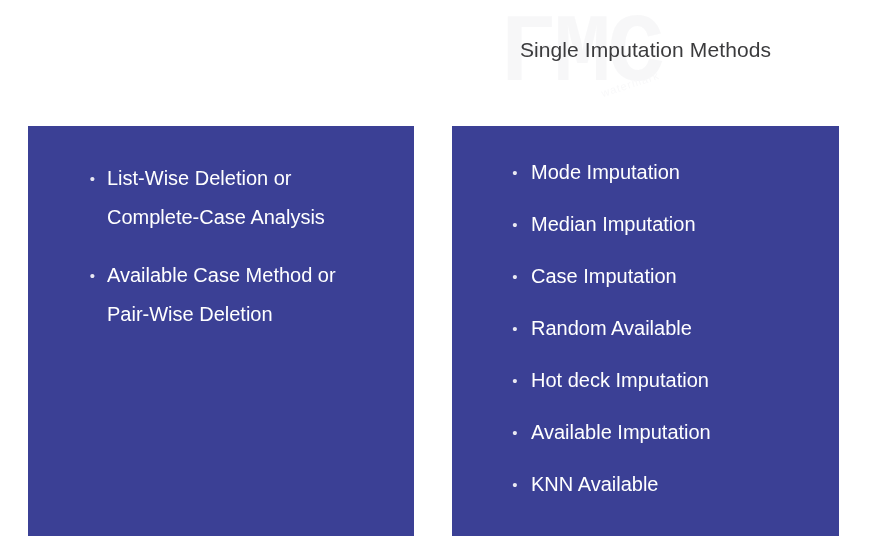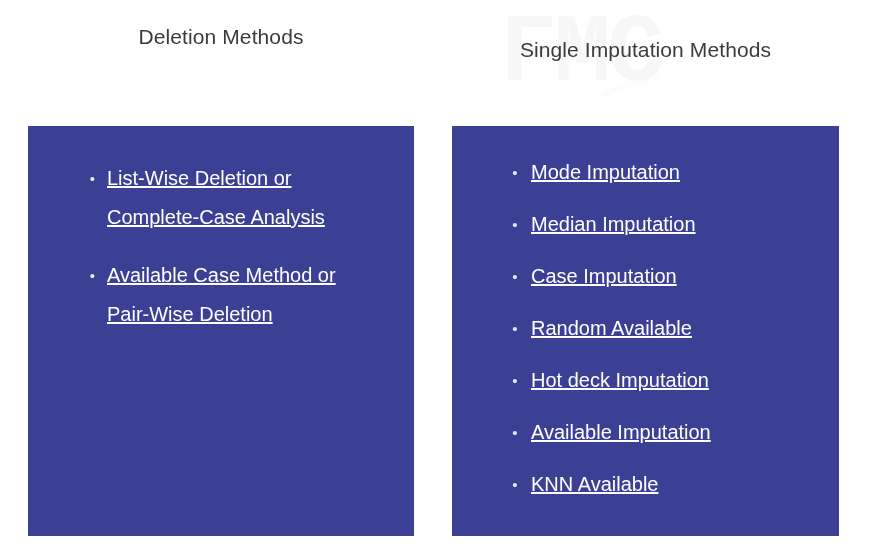--- a/index.html
+++ b/index.html
@@ -103,21 +103,20 @@
   .bullet-dot {
     flex: 0 0 auto;
     font-size: 15px;
     line-height: 39px;
     color: #e8e8f2;
     text-align: center;
   }
   .bullet-text {
     flex: 1 1 auto;
     white-space: pre-line;
-    text-decoration: underline;
   }
 
   
   .column-left .panel-list { padding: 33px 0 0 50px; }
   .column-left .bullet-row { margin-bottom: 19px; }
   .column-left .bullet-dot { width: 29px; }
 
   
   .column-right .panel-list { padding: 27px 0 0 47px; }
   .column-right .bullet-row { margin-bottom: 13px; }
@@ -128,21 +127,20 @@
 
 <div class="watermark">
   <div class="wm-text">FMC</div>
   <div class="wm-sub">watermark</div>
 </div>
 
 <div class="board">
 
   <div class="column column-left">
     <div class="col-heading">
-      <span class="hl">Deletion Methods</span>
     </div>
     <div class="panel">
       <ul class="panel-list">
         <li class="bullet-row">
           <span class="bullet-dot">•</span>
           <span class="bullet-text">List-Wise Deletion or
 Complete-Case Analysis</span>
         </li>
         <li class="bullet-row">
           <span class="bullet-dot">•</span>

